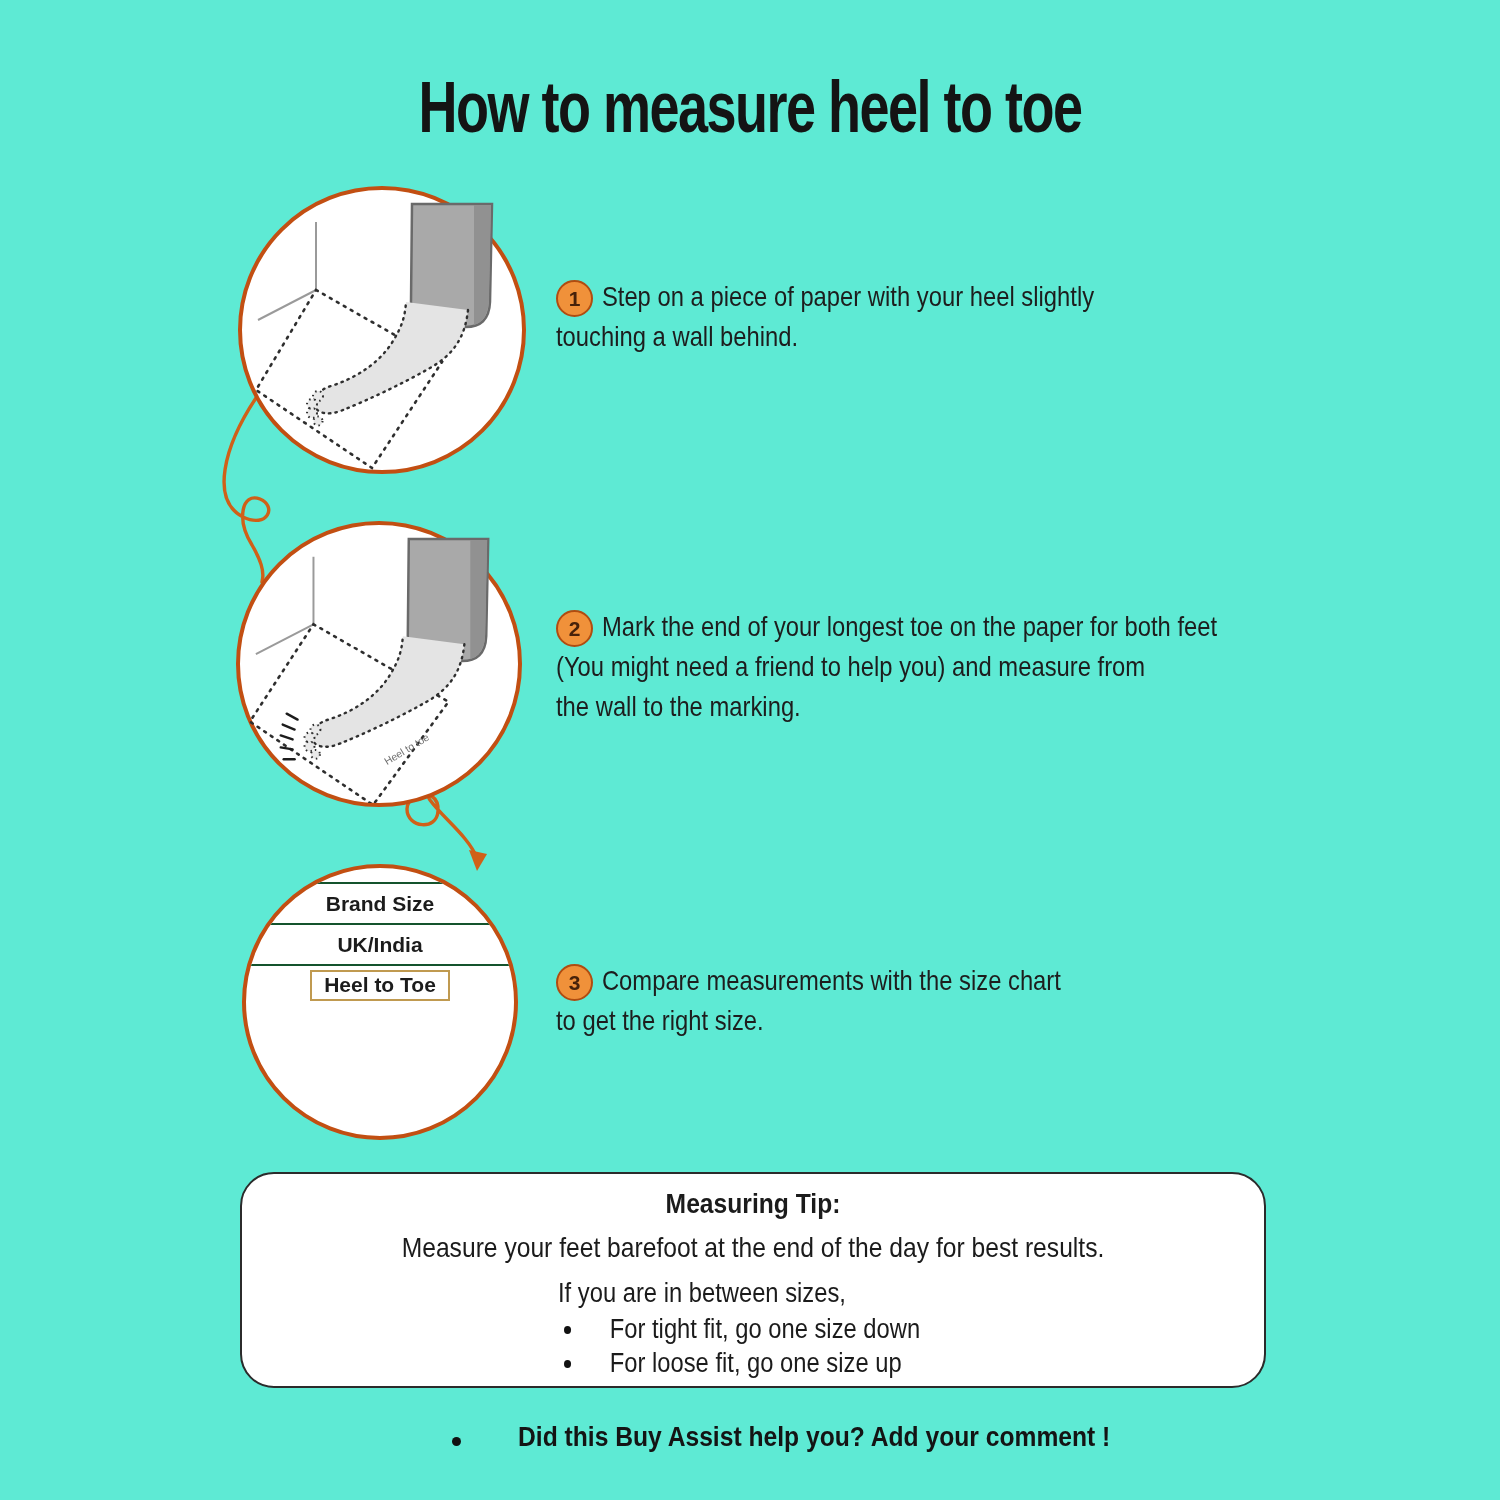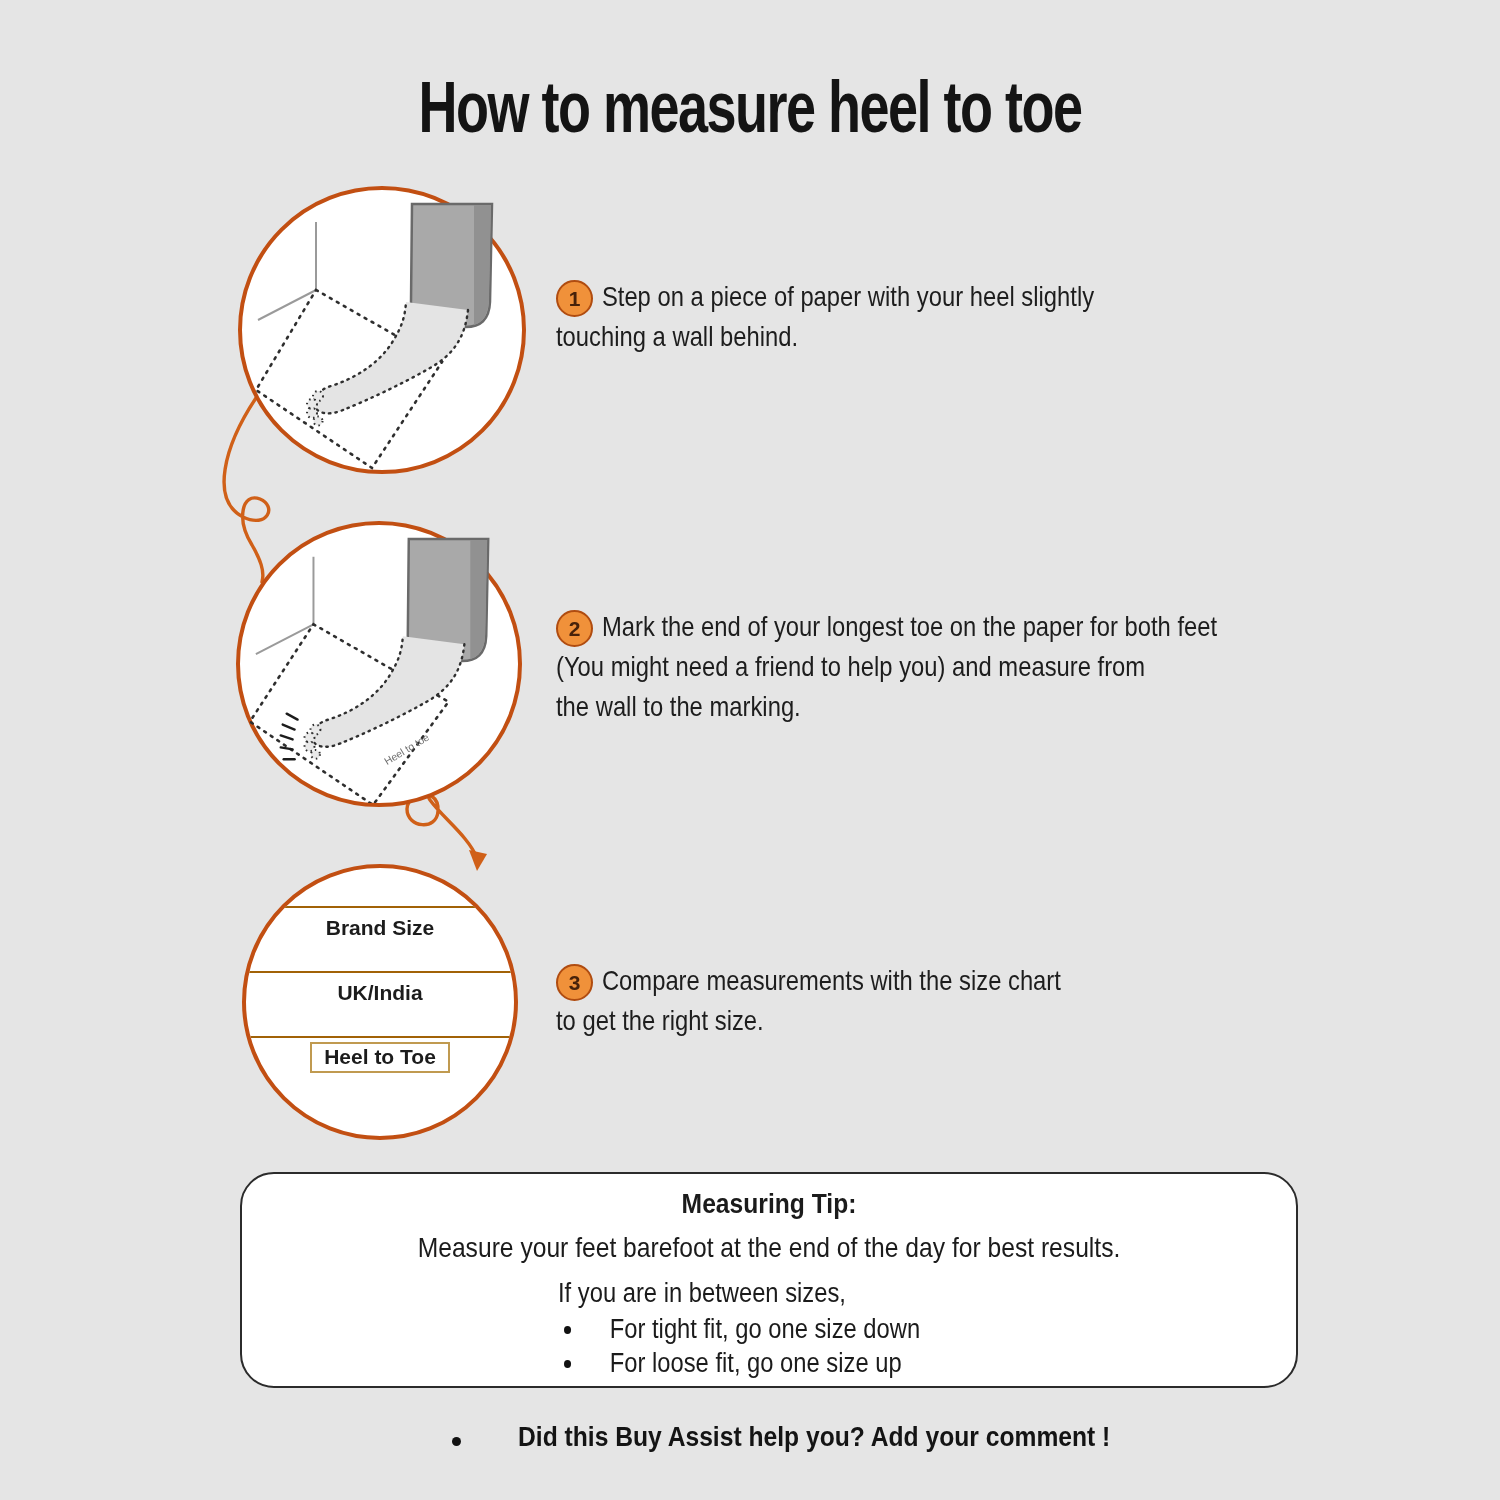--- a/index.html
+++ b/index.html
@@ -1,16 +1,16 @@
 <!DOCTYPE html>
 <html><head>
 <meta charset="utf-8">
 <style>
   html,body{margin:0;padding:0;background:#fff;}
-  .canvas{position:relative;width:1500px;height:1500px;background:#e5e5e5;
+  .canvas{position:relative;width:1500px;height:1500px;background:#5eead4;
           font-family:"Liberation Sans",sans-serif;color:#1b1b1b;overflow:hidden;}
 
   
   .title{position:absolute;top:66px;left:0;width:100%;text-align:center;
          font-size:72px;font-weight:bold;letter-spacing:-2px;color:#141414;
          transform:scaleX(.75);transform-origin:center;white-space:nowrap;}
 
   
   .illus{position:absolute;border:4px solid #c24f12;border-radius:50%;background:#fff;}
   .c1{left:238px;top:186px;width:280px;height:280px;}
@@ -28,27 +28,27 @@
   .s3{left:556px;top:961px;}
   .badge{position:absolute;left:0;top:3px;width:33px;height:33px;border-radius:50%;
          background:#f0913a;border:2px solid #b04c10;color:#47220a;font-weight:bold;
          font-size:21px;display:flex;align-items:center;justify-content:center;z-index:2;}
   .lines{transform:scaleX(.85);transform-origin:left top;white-space:nowrap;}
   .lines .ln:first-child{padding-left:54px;}
 
   
   .sc-inner{position:absolute;left:0;top:0;right:0;padding-top:14px;}
   .sc-row{height:39px;display:flex;align-items:center;justify-content:center;
-          font-weight:bold;font-size:21px;color:#1c1c1c;border-top:2px solid #a16207;margin-top:24px;}
+          font-weight:bold;font-size:21px;color:#1c1c1c;border-top:2px solid #14532d;}
   .hl-box{border:2px solid #c09a50;background:#fff;padding:1px 12px 2px;
           font-weight:bold;font-size:21px;}
 
   
   .tip{position:absolute;left:240px;top:1172px;width:1022px;height:212px;background:#fff;
-       border:2.5px solid #2b2b2b;border-radius:34px;padding-left:32px;}
+       border:2.5px solid #2b2b2b;border-radius:34px;}
   .tip-title{position:absolute;top:14px;left:0;width:100%;text-align:center;
              font-size:28px;font-weight:bold;transform:scaleX(.88);transform-origin:center;}
   .tip-l1{position:absolute;top:58px;left:0;width:100%;text-align:center;font-size:28px;
           transform:scaleX(.88);transform-origin:center;white-space:nowrap;}
   .tip-l2{position:absolute;top:104px;left:316px;font-size:27px;
           transform:scaleX(.88);transform-origin:left top;white-space:nowrap;}
   .tip-b{position:absolute;left:322px;font-size:27px;display:flex;align-items:center;
          transform:scaleX(.88);transform-origin:left top;white-space:nowrap;}
   .tb1{top:140px;} .tb2{top:174px;}
   .tip-b .dot{width:8px;height:8px;border-radius:50%;background:#111;margin-right:44px;flex:none;}

